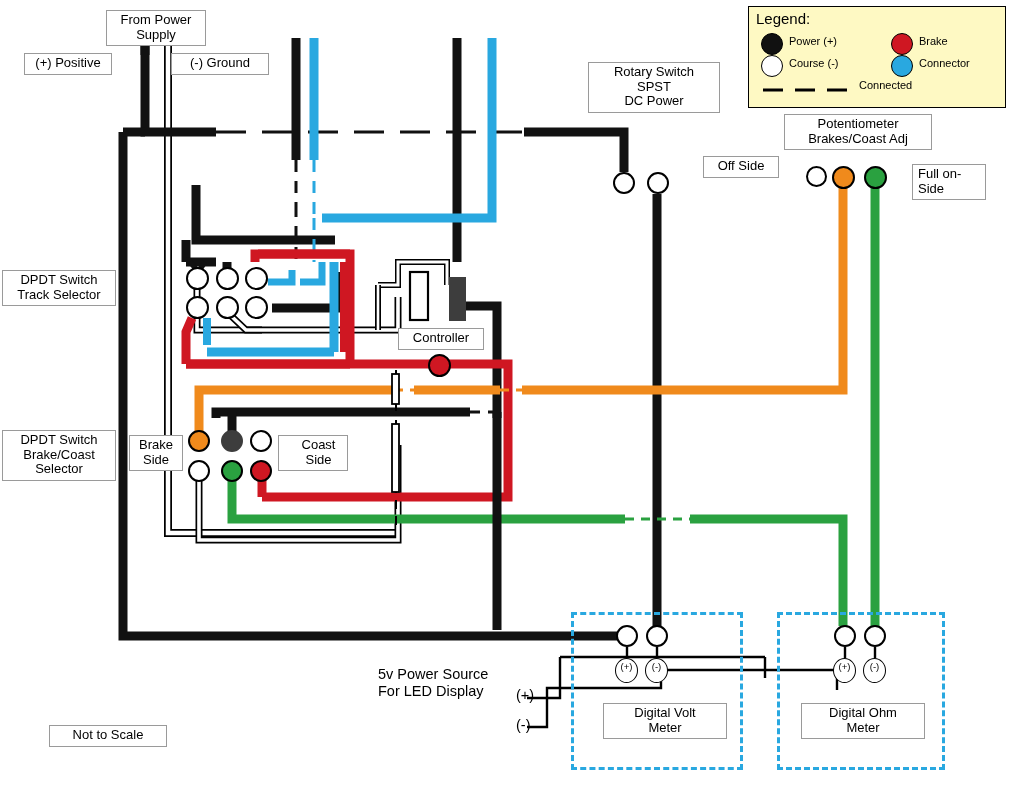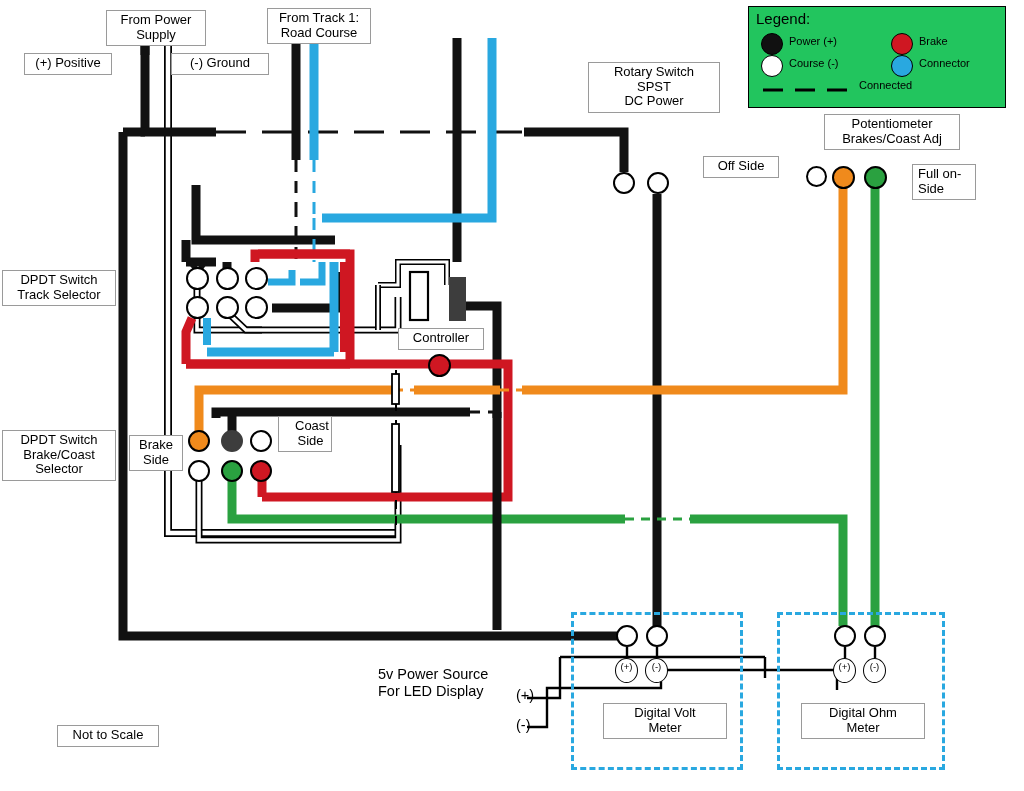--- a/index.html
+++ b/index.html
@@ -4,21 +4,21 @@
 <style>
   html,body{margin:0;padding:0;background:#ffffff;}
   body{font-family:"Liberation Sans", sans-serif;}
   #stage{position:relative;width:1024px;height:791px;background:#fff;overflow:hidden;}
   svg#wires{position:absolute;left:0;top:0;width:1024px;height:791px;}
   .lbl{position:absolute;box-sizing:border-box;border:1px solid #9a9a9a;background:#fff;
        font-family:"Liberation Sans", sans-serif;font-size:13px;color:#000;line-height:1.12;
        text-align:center;padding:2px 5px 3px 5px;white-space:pre;}
   .plain{position:absolute;font-family:"Liberation Sans", sans-serif;font-size:14.5px;color:#000;
          line-height:1.15;white-space:pre;text-align:left;border:none;background:transparent;padding:0;}
-  #legend{position:absolute;left:748px;top:6px;width:256px;height:100px;border:1.6px solid #000;background:#22c55e;}
+  #legend{position:absolute;left:748px;top:6px;width:256px;height:100px;border:1.6px solid #000;background:#fef9c3;}
   #legend .ltitle{position:absolute;left:7px;top:3px;font-size:15px;}
   .lgrow{position:absolute;font-size:11px;}
   .dot{position:absolute;border-radius:50%;border:1.6px solid #000;box-sizing:border-box;}
   .term{position:absolute;border-radius:50%;border:2.4px solid #000;box-sizing:border-box;background:#fff;z-index:6;}
   .pm{position:absolute;border-radius:50%;border:1.9px solid #000;box-sizing:border-box;background:#fff;
       z-index:7;font-size:9.5px;text-align:center;color:#000;font-family:"Liberation Sans",sans-serif;}
   .pm span{display:block;line-height:1;position:relative;top:3px;}
   .dashbox{position:absolute;box-sizing:border-box;border:3.4px dashed #29a8e0;}
 </style>
 </head>
@@ -215,45 +215,43 @@
     <span>(-)</span>
   </div>
 
   <div class="dashbox" style="left:571px;top:612px;width:172px;height:158px;"></div>
   <div class="dashbox" style="left:777px;top:612px;width:168px;height:158px;"></div>
 
   <div class="lbl" style="left:106px;top:10px;width:100px;">From Power
 Supply</div>
   <div class="lbl" style="left:24px;top:53px;width:88px;">(+) Positive</div>
   <div class="lbl" style="left:171px;top:53px;width:98px;">(-) Ground</div>
-  <div class="lbl" style="left:267px;top:8px;width:104px;">From Track 1:
-Road Course</div>
   <div class="lbl" style="left:588px;top:62px;width:132px;">Rotary Switch
 SPST
 DC Power</div>
-  <div class="lbl" style="left:784px;top:114px;width:136px;margin-left:40px;">Potentiometer
+  <div class="lbl" style="left:784px;top:114px;width:148px;">Potentiometer
 Brakes/Coast Adj</div>
   <div class="lbl" style="left:703px;top:156px;width:76px;">Off Side</div>
-  <div class="lbl" style="left:912px;top:164px;width:64px;text-align:left;">Full on-
+  <div class="lbl" style="left:912px;top:164px;width:74px;text-align:left;">Full on-
 Side</div>
   <div class="lbl" style="left:2px;top:270px;width:114px;">DPDT Switch
 Track Selector</div>
   <div class="lbl" style="left:2px;top:430px;width:114px;">DPDT Switch
 Brake/Coast
 Selector</div>
   <div class="lbl" style="left:129px;top:435px;width:54px;">Brake
 Side</div>
-  <div class="lbl" style="left:278px;top:416px;width:54px;padding-left:16px;">Coast
+  <div class="lbl" style="left:278px;top:435px;width:70px;padding-left:16px;">Coast
 Side</div>
   <div class="lbl" style="left:398px;top:328px;width:86px;">Controller</div>
   <div class="lbl" style="left:603px;top:703px;width:124px;">Digital Volt
 Meter</div>
   <div class="lbl" style="left:801px;top:703px;width:124px;">Digital Ohm
 Meter</div>
-  <div class="lbl" style="left:57px;top:725px;width:102px;text-align:center;">Not to Scale</div>
+  <div class="lbl" style="left:49px;top:725px;width:118px;text-align:center;">Not to Scale</div>
 
   <div class="plain" style="left:378px;top:666px;width:168px;text-align:left;">5v Power Source
 For LED Display</div>
   <div class="plain" style="left:516px;top:687px;">(+)</div>
   <div class="plain" style="left:516px;top:717px;">(-)</div>
 
   <div id="legend">
     <div class="ltitle">Legend:</div>
 
     <div class="dot" style="left:12px;top:26px;width:22px;height:22px;background:#111111;"></div>

